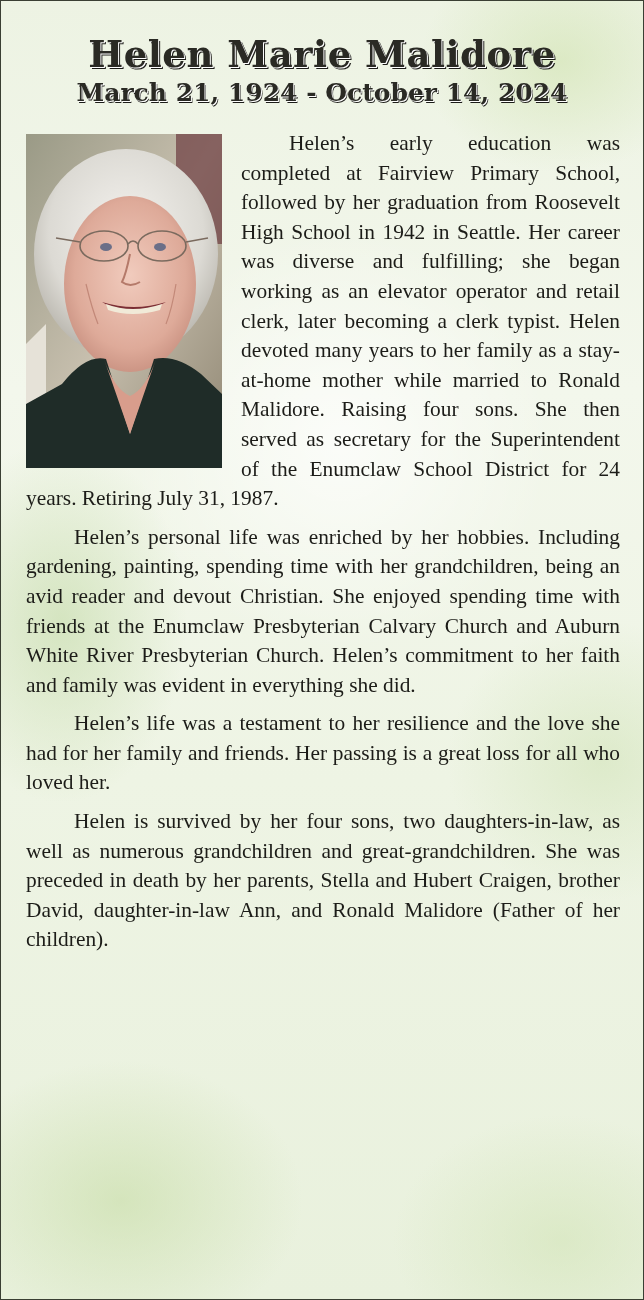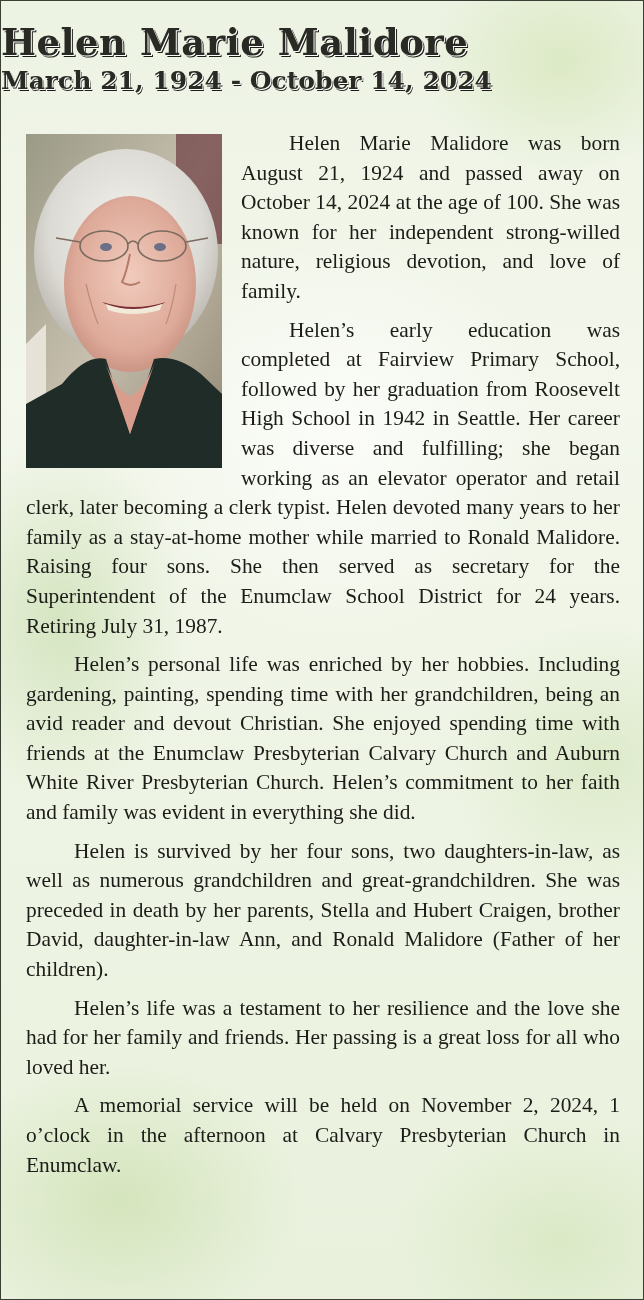--- a/index.html
+++ b/index.html
@@ -18,23 +18,24 @@
         radial-gradient(ellipse 200px 160px at 560px 60px, rgba(205,225,170,0.55), rgba(255,255,255,0) 70%),
         radial-gradient(ellipse 220px 200px at 600px 760px, rgba(200,222,170,0.45), rgba(255,255,255,0) 70%),
         radial-gradient(ellipse 260px 200px at 120px 1200px, rgba(195,218,160,0.55), rgba(255,255,255,0) 70%),
         radial-gradient(ellipse 240px 180px at 560px 1240px, rgba(205,225,175,0.5), rgba(255,255,255,0) 70%),
         radial-gradient(ellipse 300px 300px at 340px 440px, rgba(255,255,255,0.7), rgba(255,255,255,0) 70%),
         linear-gradient(180deg, #edf3e3 0%, #f3f7ec 30%, #eef4e4 60%, #e9f1dd 100%);
       overflow: hidden;
     }
     .header {
       position: absolute;
-      top: 18px;
+      top: 30px;
       left: 0;
       width: 100%;
+      text-align: center;
       color: #1e1e1a;
     }
     .title {
       font-family: "DejaVu Serif", serif;
       font-size: 37px;
       font-weight: bold;
       line-height: 46px;
       letter-spacing: 0.5px;
       color: #2a2a24;
       text-shadow: 1px 1px 0 #ffffff, 2px 2px 0 #1c1c18;
@@ -126,20 +127,18 @@
       <path d="M104 120 Q100 140 96 148 Q104 154 114 148" fill="none" stroke="#b57a6a" stroke-width="2"></path>
       <path d="M76 168 Q106 188 140 168 Q108 178 76 168 Z" fill="#7b2e34"></path>
       <path d="M80 170 Q106 180 136 170 L134 176 Q106 184 82 176 Z" fill="#f1ead8"></path>
       <path d="M60 150 Q66 175 72 190" fill="none" stroke="#c28878" stroke-width="1.2"></path>
       <path d="M150 150 Q146 175 140 190" fill="none" stroke="#c28878" stroke-width="1.2"></path>
     </svg>
   </div>
 
   <div class="body">
     <div class="float-spacer"></div>
-    <p class="first">Helen Marie Malidore was born August 21, 1924 and passed away on October 14, 2024 at the age of 100. She was known for her independent strong-willed nature, religious devotion, and love of family.</p>
     <p>Helen’s early education was completed at Fairview Primary School, followed by her graduation from Roosevelt High School in 1942 in Seattle. Her career was diverse and fulfilling; she began working as an elevator operator and retail clerk, later becoming a clerk typist. Helen devoted many years to her family as a stay-at-home mother while married to Ronald Malidore. Raising four sons. She then served as secretary for the Superintendent of the Enumclaw School District for 24 years. Retiring July 31, 1987.</p>
     <p>Helen’s personal life was enriched by her hobbies. Including gardening, painting, spending time with her grandchildren, being an avid reader and devout Christian. She enjoyed spending time with friends at the Enumclaw Presbyterian Calvary Church and Auburn White River Presbyterian Church. Helen’s commitment to her faith and family was evident in everything she did.</p>
+    <p>Helen’s life was a testament to her resilience and the love she had for her family and friends. Her passing is a great loss for all who loved her.</p>
     <p>Helen is survived by her four sons, two daughters-in-law, as well as numerous grandchildren and great-grandchildren. She was preceded in death by her parents, Stella and Hubert Craigen, brother David, daughter-in-law Ann, and Ronald Malidore (Father of her children).</p>
-    <p>Helen’s life was a testament to her resilience and the love she had for her family and friends. Her passing is a great loss for all who loved her.</p>
-    <p>A memorial service will be held on November 2, 2024, 1 o’clock in the afternoon at Calvary Presbyterian Church in Enumclaw.</p>
   </div>
 </div>
 
 </body></html>

